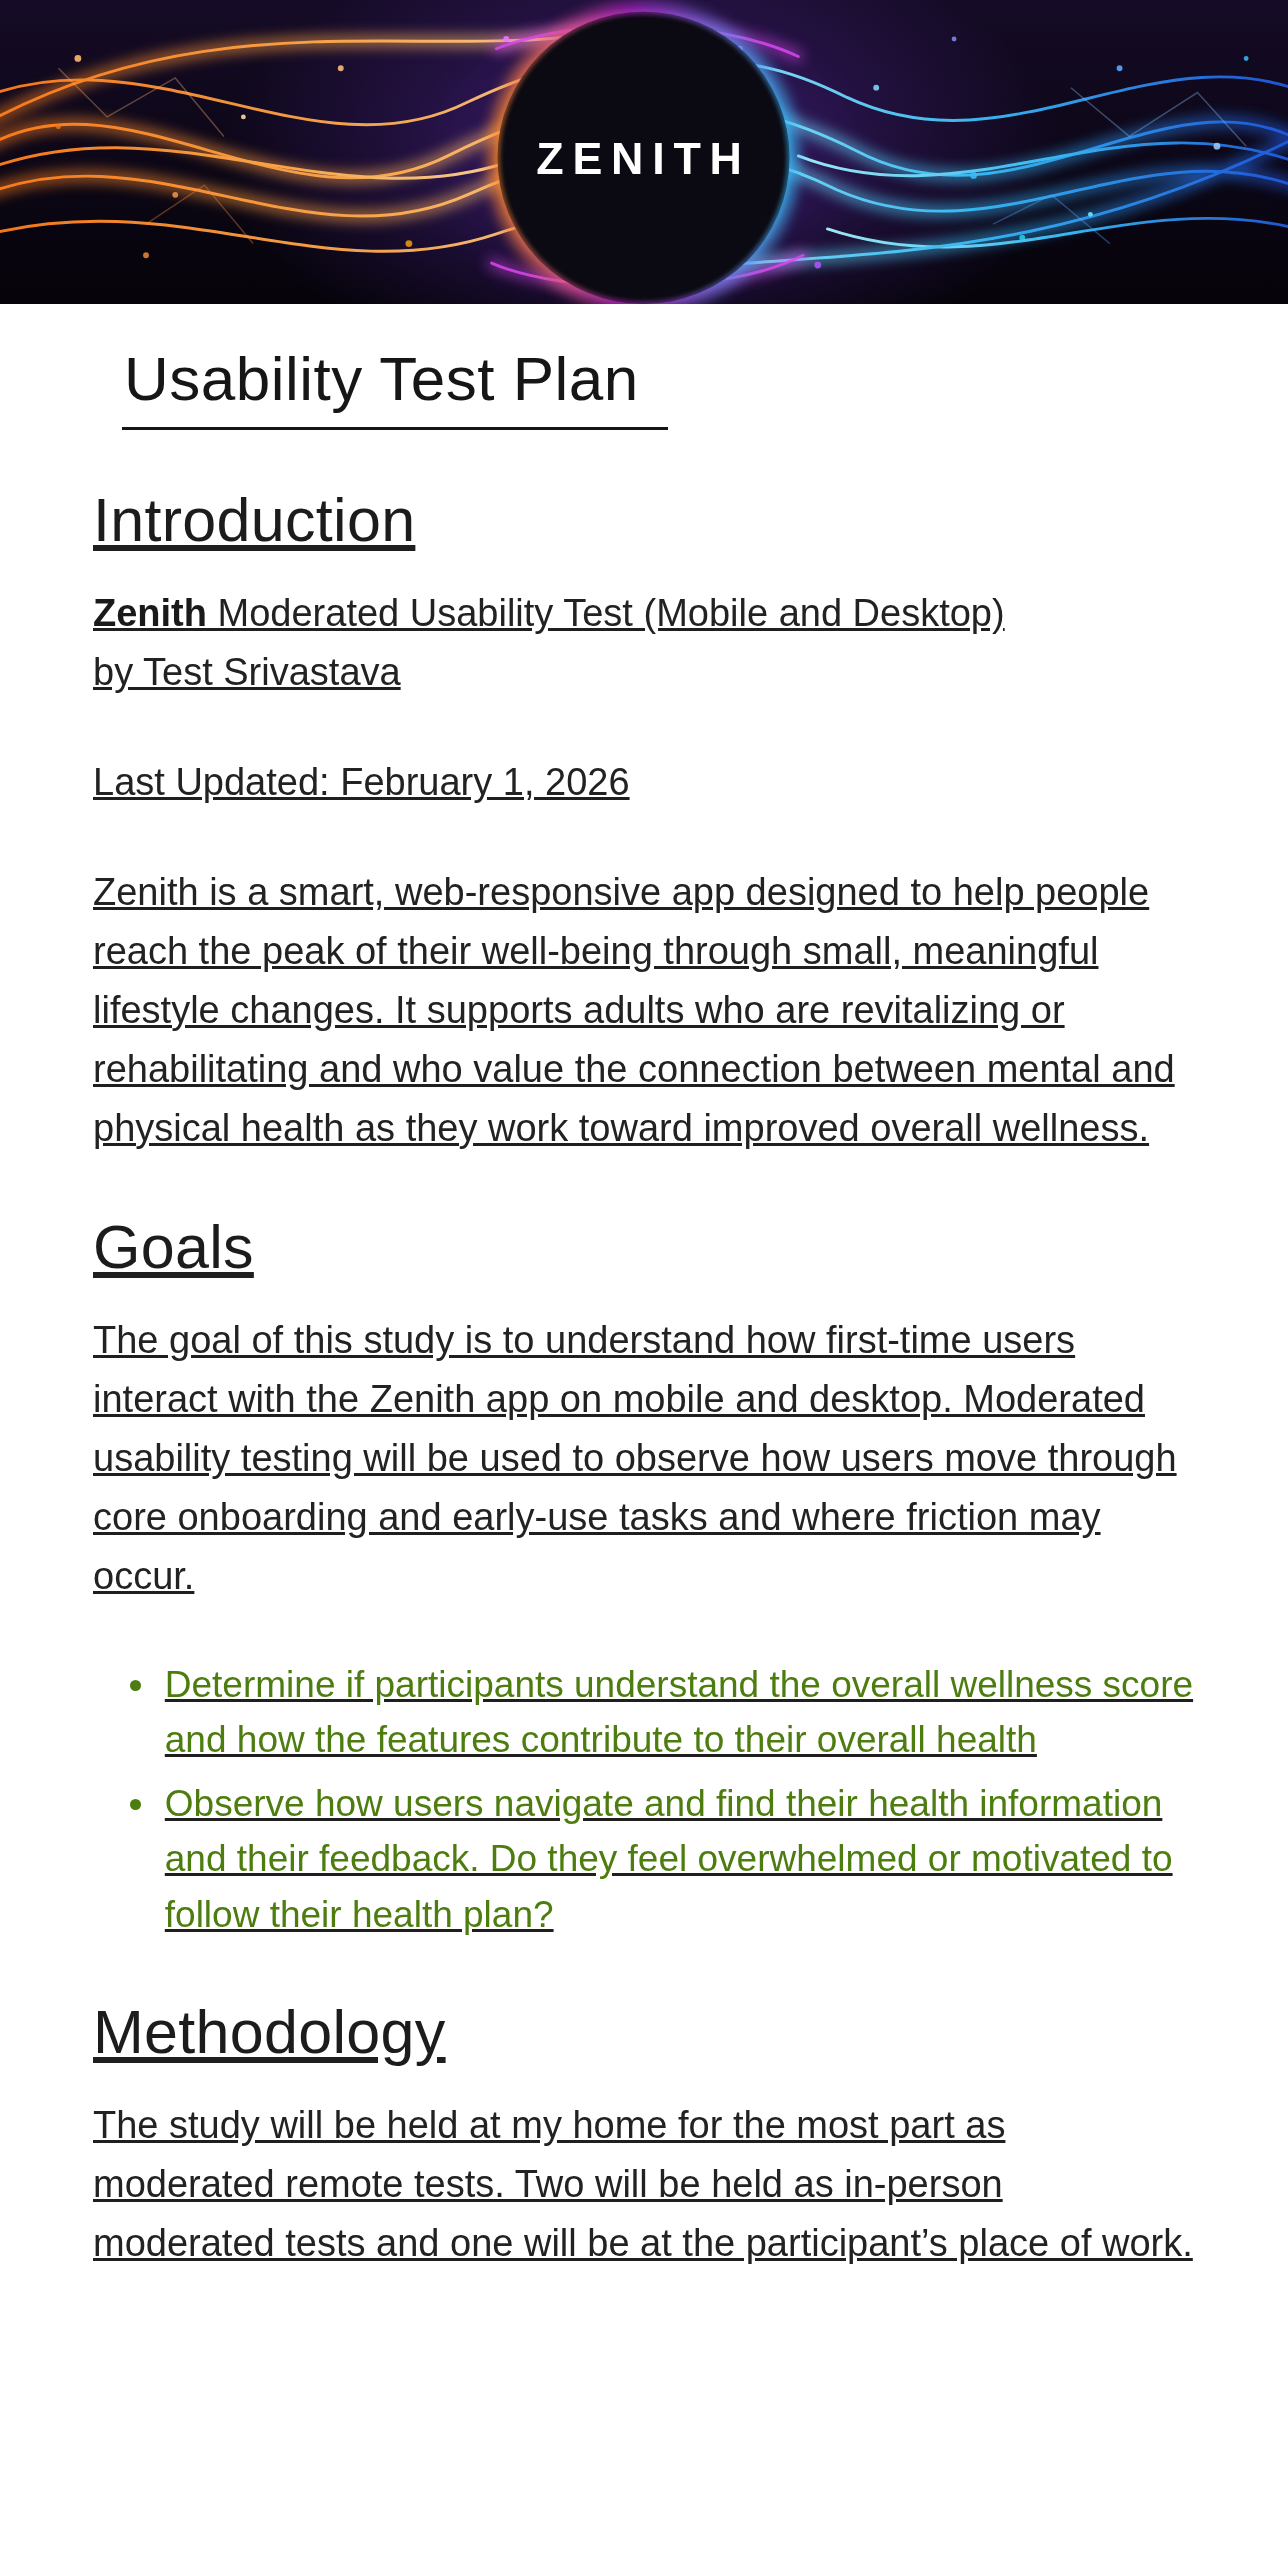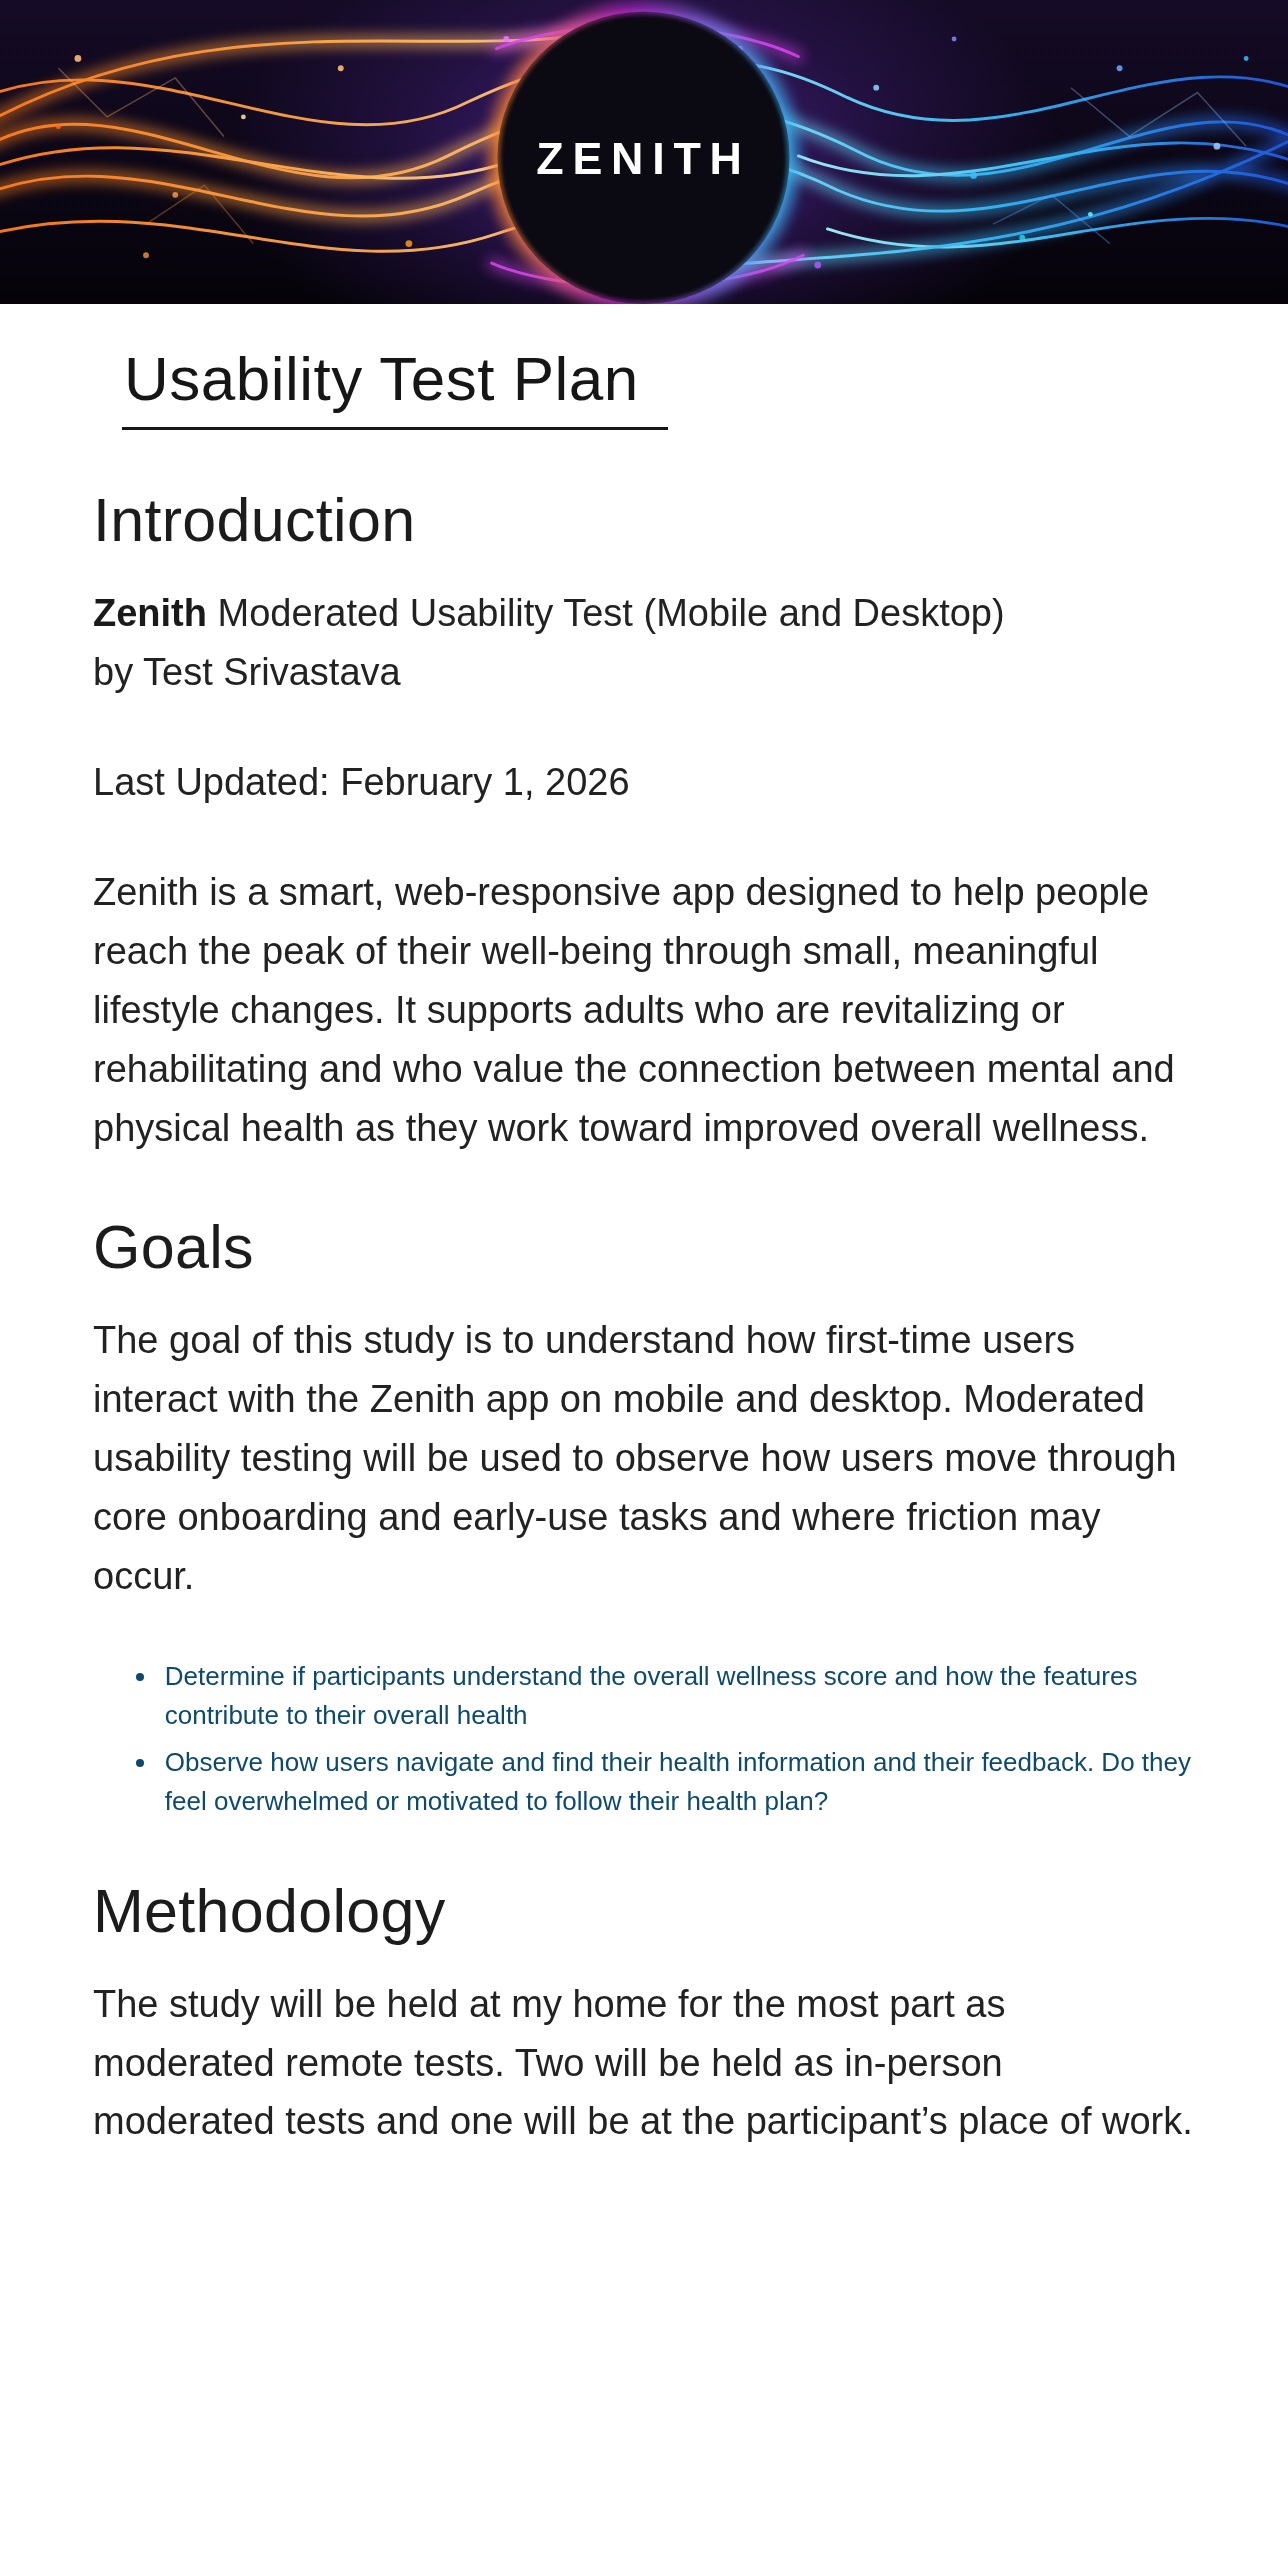--- a/index.html
+++ b/index.html
@@ -18,20 +18,21 @@
     width: 1288px;
     height: 304px;
     background: var(--banner-bg, #0a0614);
     overflow: hidden;
   }
   .banner svg { display: block; width: 1288px; height: 304px; }
 
   
   .content {
     padding: 29px 93px 78px 93px;
+    text-decoration: underline;
   }
   .doc-title {
     font-size: 62px;
     font-weight: 500;
     color: #161616;
     margin: 9.7px 0 21.4px 29px;
     letter-spacing: 0.5px;
   }
   .doc-title .underline {
     display: inline-block;
@@ -52,23 +53,23 @@
     max-width: 1101px;
     margin: 0 0 51px 0;
   }
   .body-text strong { font-weight: 700; color: #1a1a1a; }
   ul.objectives {
     margin: 0 0 51px 33px;
     padding-left: 33px;
     max-width: 1071px;
   }
   ul.objectives li {
-    font-size: 26px;
+    font-size: 37px;
     line-height: 1.5;
-    color: #0c4a6e;
+    color: #4d7c0f;
     padding-left: 5.8px;
     margin-bottom: 7.8px;
   }
 </style>
 </head>
 <body>
 
 <div class="page">
 
   <header class="banner">

